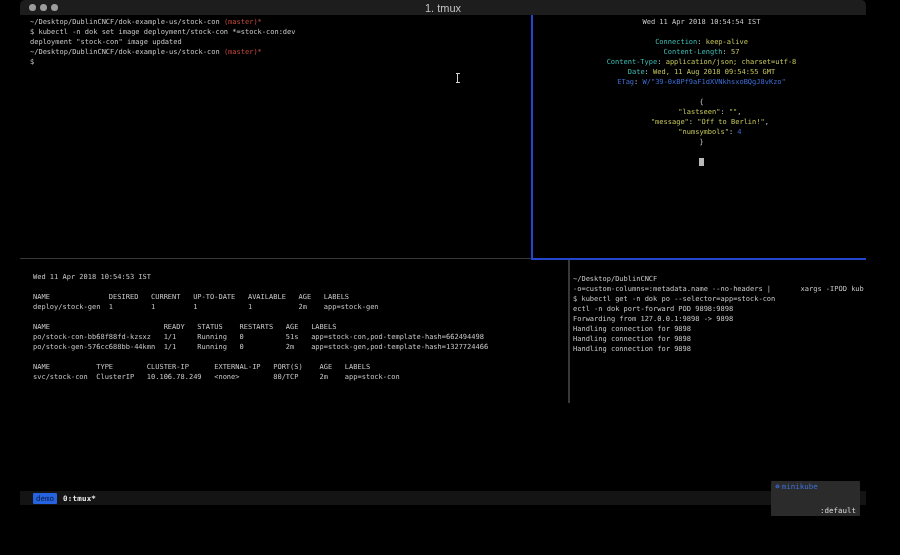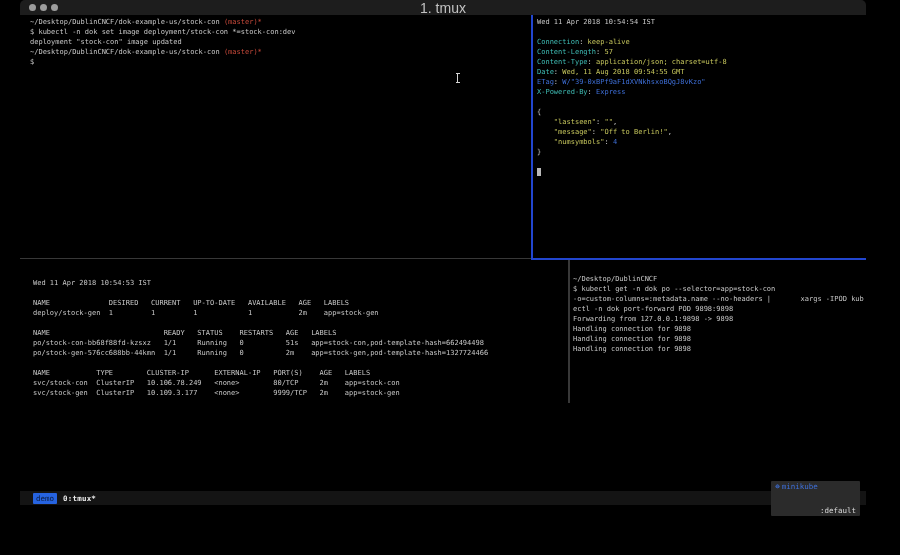--- a/index.html
+++ b/index.html
@@ -5,29 +5,29 @@
   * { margin:0; padding:0; box-sizing:border-box; }
   html,body { width:900px; height:555px; background:#000; overflow:hidden; }
   body { position:relative; font-family:"DejaVu Sans Mono","Liberation Mono",monospace; }
 
   .window { position:absolute; left:20px; top:0; width:846px; height:505px; background:#000; }
 
   .titlebar { position:relative; height:15px; border-radius:5px 5px 0 0;
               display:flex; align-items:center; justify-content:center; }
   .lights { position:absolute; left:9px; top:0; height:100%; display:flex; align-items:center; gap:4px; }
   .light { width:7px; height:7px; border-radius:50%; background:#9d9d9d; }
-  .title-text { font-family:"Liberation Sans",sans-serif; font-size:14px; color:#c2c2c2; }
+  .title-text { font-family:"Liberation Sans",sans-serif; font-size:11px; color:#c2c2c2; }
 
   .content { position:absolute; left:0; top:15px; width:100%; height:388px; }
 
   .pane { position:absolute; overflow:hidden; font-size:7px; }
   .tl { height:10px; line-height:10px; white-space:pre; }
   .p-tl { left:0; top:0; width:511px; height:243px; padding:2px 0 0 10px; }
-  .p-tr { left:513px; top:0; right:0; height:243px; padding:2px 0 0 4px; }
-  .p-bl { left:0; top:245px; width:548px; bottom:0; padding:18px 0 0 13px; }
+  .p-tr { left:513px; top:0; right:0; height:243px; padding:2px 0 0 4px;text-align:center; }
+  .p-bl { left:0; top:245px; width:548px; bottom:0; padding:12px 0 0 13px; }
   .p-br { left:550px; top:245px; right:0; bottom:0; padding:14px 0 8px 3px; }
 
   .vb1 { position:absolute; left:511px; top:0;  width:2px; height:245px; }
   .hbL { position:absolute; left:0; top:243px; width:511px; height:1px; }
   .hbR { position:absolute; left:511px; top:243px; right:0; height:2px; }
   .vb2 { position:absolute; left:548px; top:245px; width:1.5px; bottom:0; }
 
   .statusbar { position:absolute; left:0; top:491px; right:0; height:14px;
                display:flex; align-items:center; padding:0 6px 0 13px; font-size:7.5px; }
   .session-badge { padding:1px 3px; border-radius:1px; margin-right:6px; }
@@ -67,21 +67,20 @@
     <div class="vb1 b-active"></div>
 
     <div class="pane p-tr">
         <div class="tl"><span class="fg">Wed 11 Apr 2018 10:54:54 IST</span></div>
         <div class="tl">&nbsp;</div>
         <div class="tl"><span class="cyan">Connection</span><span class="fg">: </span><span class="yellow">keep-alive</span></div>
         <div class="tl"><span class="cyan">Content-Length</span><span class="fg">: </span><span class="yellow">57</span></div>
         <div class="tl"><span class="cyan">Content-Type</span><span class="fg">: </span><span class="yellow">application/json; charset=utf-8</span></div>
         <div class="tl"><span class="cyan">Date</span><span class="fg">: </span><span class="yellow">Wed, 11 Aug 2018 09:54:55 GMT</span></div>
         <div class="tl"><span class="blue">ETag</span><span class="fg">: </span><span class="blue">W/"39-0xBPf9aF1dXVNkhsxoBQgJ8vKzo"</span></div>
-        <div class="tl"><span class="cyan">X-Powered-By</span><span class="fg">: </span><span class="blue">Express</span></div>
         <div class="tl">&nbsp;</div>
         <div class="tl"><span class="fg">{</span></div>
         <div class="tl"><span class="fg">    </span><span class="yellow">"lastseen"</span><span class="fg">: </span><span class="yellow">""</span><span class="fg">,</span></div>
         <div class="tl"><span class="fg">    </span><span class="yellow">"message"</span><span class="fg">: </span><span class="yellow">"Off to Berlin!"</span><span class="fg">,</span></div>
         <div class="tl"><span class="fg">    </span><span class="yellow">"numsymbols"</span><span class="fg">: </span><span class="blue">4</span></div>
         <div class="tl"><span class="fg">}</span></div>
         <div class="tl">&nbsp;</div>
         <div class="tl"><span class="cursor"> </span></div>
       </div>
 
@@ -93,29 +92,28 @@
         <div class="tl">&nbsp;</div>
         <div class="tl"><span class="fg">NAME              DESIRED   CURRENT   UP-TO-DATE   AVAILABLE   AGE   LABELS</span></div>
         <div class="tl"><span class="fg">deploy/stock-gen  1         1         1            1           2m    app=stock-gen</span></div>
         <div class="tl">&nbsp;</div>
         <div class="tl"><span class="fg">NAME                           READY   STATUS    RESTARTS   AGE   LABELS</span></div>
         <div class="tl"><span class="fg">po/stock-con-bb68f88fd-kzsxz   1/1     Running   0          51s   app=stock-con,pod-template-hash=662494498</span></div>
         <div class="tl"><span class="fg">po/stock-gen-576cc688bb-44kmn  1/1     Running   0          2m    app=stock-gen,pod-template-hash=1327724466</span></div>
         <div class="tl">&nbsp;</div>
         <div class="tl"><span class="fg">NAME           TYPE        CLUSTER-IP      EXTERNAL-IP   PORT(S)    AGE   LABELS</span></div>
         <div class="tl"><span class="fg">svc/stock-con  ClusterIP   10.106.78.249   &lt;none&gt;        80/TCP     2m    app=stock-con</span></div>
-        <div class="tl"><span class="fg">svc/stock-gen  ClusterIP   10.109.3.177    &lt;none&gt;        9999/TCP   2m    app=stock-gen</span></div>
       </div>
 
     <div class="vb2 b-inactive"></div>
 
     <div class="pane p-br">
         <div class="tl"><span class="fg">~/Desktop/DublinCNCF</span></div>
+        <div class="tl"><span class="fg">-o=custom-columns=:metadata.name --no-headers |       xargs -IPOD kub</span></div>
         <div class="tl"><span class="fg">$ kubectl get -n dok po --selector=app=stock-con</span></div>
-        <div class="tl"><span class="fg">-o=custom-columns=:metadata.name --no-headers |       xargs -IPOD kub</span></div>
         <div class="tl"><span class="fg">ectl -n dok port-forward POD 9898:9898</span></div>
         <div class="tl"><span class="fg">Forwarding from 127.0.0.1:9898 -&gt; 9898</span></div>
         <div class="tl"><span class="fg">Handling connection for 9898</span></div>
         <div class="tl"><span class="fg">Handling connection for 9898</span></div>
         <div class="tl"><span class="fg">Handling connection for 9898</span></div>
       </div>
   </div>
 
   <div class="statusbar">
     <span class="session-badge">demo</span>

